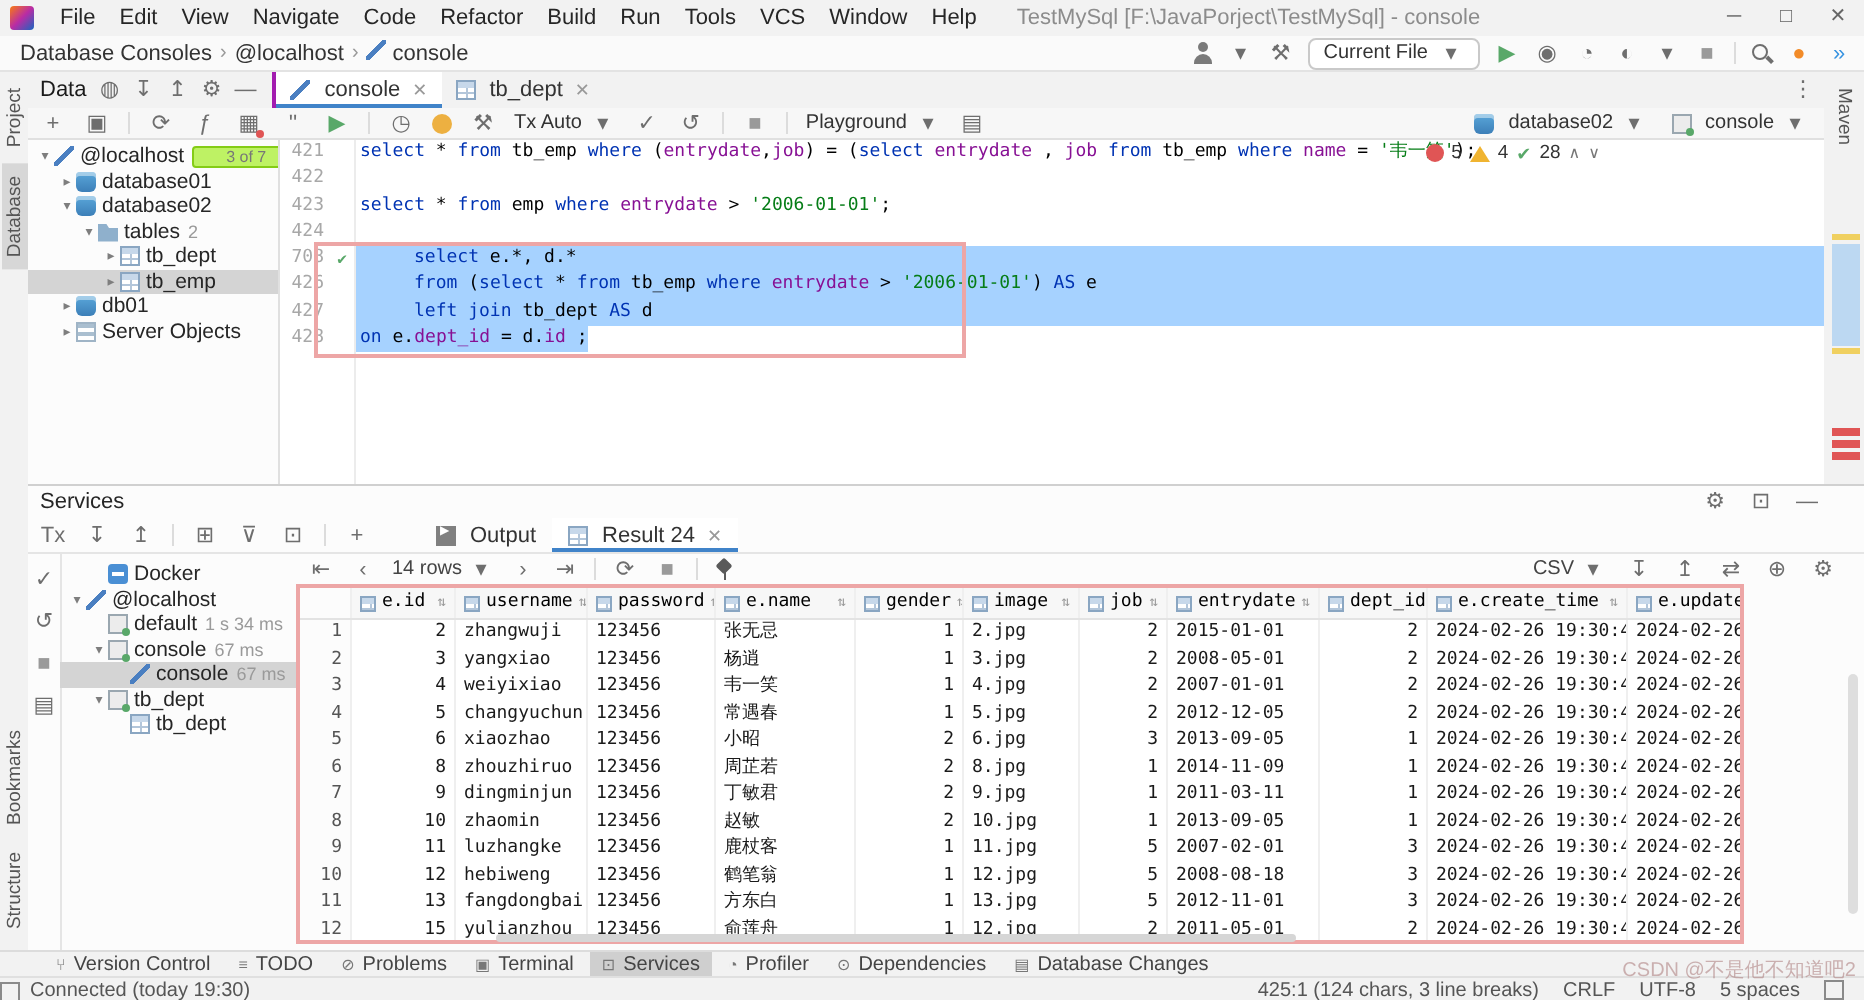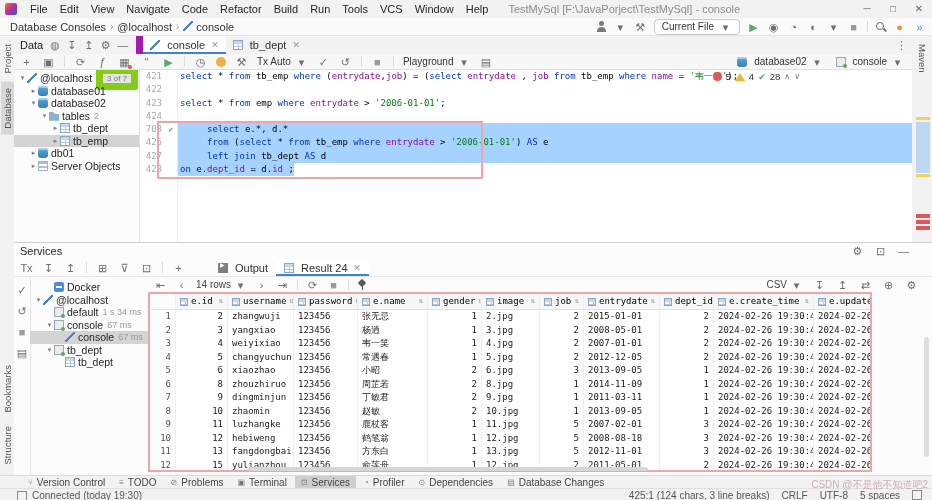--- a/index.html
+++ b/index.html
@@ -34,38 +34,38 @@
   #run-config{border:1px solid #c9c9c9;background:#fff;border-radius:4px;padding:0 7px;height:14px;display:flex;align-items:center;gap:5px;font-size:10px;color:#333;}
   
   #left-stripe{position:absolute;left:0;top:36px;width:14px;height:439px;background:#f2f2f2;border-right:1px solid #e0e0e0;}
   #right-stripe{position:absolute;right:0;top:36px;width:20px;height:439px;background:#f2f2f2;border-left:1px solid #e0e0e0;}
   .stripe-btn{writing-mode:vertical-rl;transform:rotate(180deg);font-size:9.5px;color:#555;padding:6px 1px;display:block;margin:2px auto;}
   .stripe-btn.active{background:#d7d7d7;}
   #right-stripe .stripe-btn{writing-mode:vertical-rl;transform:none;}
   #left-stripe .bottom-group{position:absolute;bottom:2px;left:0;width:14px;}
   
   #tabrow{position:absolute;left:14px;top:36px;width:898px;height:18px;background:#f2f2f2;border-bottom:1px solid #e0e0e0;display:flex;align-items:stretch;}
-  #db-header{display:flex;align-items:center;gap:6px;padding:0 8px 0 6px;border-right:7px solid #a21caf;}
+  #db-header{display:flex;align-items:center;gap:6px;padding:0 8px 0 6px;border-right:2px solid #a21caf;}
   #db-header .tbi{min-width:11px;}
   .etab{display:flex;align-items:center;gap:4px;padding:0 7px;position:relative;color:#333;}
   .etab.active{background:#fff;box-shadow:inset 0 -2px 0 #4083c9;}
   .tab-close{color:#999;font-size:9px;margin-left:2px;}
   #tabrow-right{margin-left:auto;display:flex;align-items:center;padding-right:4px;}
   
   #console-toolbar{position:absolute;left:14px;top:54px;width:898px;height:16px;background:#f7f7f7;border-bottom:1px solid #e0e0e0;display:flex;align-items:center;gap:9px;padding-left:6px;box-sizing:border-box;}
   .tb-sep{width:1px;height:11px;background:#dcdcdc;}
   .combo{display:flex;align-items:center;gap:4px;color:#333;font-size:10px;}
   .badge-p{width:10px;height:10px;border-radius:50%;background:#edb041;color:#fff;font-size:7px;line-height:10px;text-align:center;display:inline-block;}
   #console-toolbar .right{margin-left:auto;display:flex;gap:12px;margin-right:8px;}
   
   #db-panel{position:absolute;left:14px;top:70px;width:126px;height:172px;background:#fcfcfc;border-right:1px solid #e0e0e0;overflow:hidden;padding-top:2px;box-sizing:border-box;}
   .tree-row{display:flex;align-items:center;height:12.5px;font-size:10.5px;white-space:nowrap;color:#262626;}
   .tree-row.selected{background:#d4d4d4;}
   .chev{width:9px;color:#7e7e7e;font-size:7px;flex:none;text-align:center;}
-  .badge{border:7px solid #84cc16;background:#e5e5e5;color:#777;border-radius:2px;font-size:8px;padding:0 4px;margin-left:4px;line-height:9px;}
+  .badge{border:1px solid #84cc16;background:#bef264;color:#777;border-radius:2px;font-size:8px;padding:0 16px;margin-left:4px;line-height:9px;}
   .meta{color:#9a9a9a;font-size:9px;margin-left:4px;}
   
   .ic{display:inline-block;width:10px;height:10px;margin-right:3px;position:relative;flex:none;}
   .ic-db{background:linear-gradient(#5aa7da,#3c7fb8);border-radius:2px 2px 3px 3px;box-shadow:inset 0 2px 0 rgba(255,255,255,.45);}
   .ic-table{background:linear-gradient(#c7d8ea 0 3px,#fff 3px);border:1px solid #8aa6c2;box-sizing:border-box;}
   .ic-table::before{content:"";position:absolute;left:0;right:0;top:5px;height:1px;background:#b3c6da;}
   .ic-table::after{content:"";position:absolute;top:3px;bottom:0;left:4px;width:1px;background:#b3c6da;}
   .ic-folder{background:#8fb0cc;clip-path:polygon(0 12%,42% 12%,55% 32%,100% 32%,100% 100%,0 100%);}
   .ic-console{background:linear-gradient(135deg,transparent 42%,#4a7fc1 42%,#4a7fc1 58%,transparent 58%);}
   .ic-session{background:#ececec;border:1px solid #9aa7b0;box-sizing:border-box;}
@@ -123,21 +123,21 @@
   .c1{width:52px;}.c2{width:66px;}.c3{width:64px;}.c4{width:70px;}.c5{width:54px;}
   .c6{width:58px;}.c7{width:44px;}.c8{width:76px;}.c9{width:54px;}.c10{width:100px;}.c11{width:106px;border-right:none;}
   #hscroll{position:absolute;left:100px;top:190px;width:400px;height:4px;background:#d6d6d6;border-radius:2px;}
   #vscroll{position:absolute;right:3px;top:60px;width:5px;height:120px;background:#dedede;border-radius:3px;}
   
   #toolwindow-bar{position:absolute;left:0;top:475px;width:932px;height:13px;background:#f2f2f2;border-top:1px solid #dcdcdc;display:flex;align-items:center;gap:2px;padding-left:22px;box-sizing:border-box;}
   .tw-item{display:flex;align-items:center;gap:4px;padding:0 6px;height:13px;font-size:10px;color:#444;}
   .tw-item.active{background:#cfcfcf;}
   .tw-ic{color:#777;font-size:8px;}
   #statusbar{position:absolute;left:0;top:488px;width:932px;height:12px;background:#f2f2f2;border-top:1px solid #e0e0e0;display:flex;align-items:center;font-size:10px;color:#555;}
-  #statusbar .left{display:flex;align-items:flex-end;gap:5px;margin-left:17px;}
+  #statusbar .left{display:flex;align-items:flex-end;gap:5px;margin-left:0;}
   #statusbar .right{margin-left:auto;display:flex;gap:12px;margin-right:10px;align-items:center;}
   #watermark{position:absolute;right:4px;top:478px;font-size:10px;color:rgba(170,120,120,.55);pointer-events:none;z-index:20;}
   .sq-icon{width:8px;height:8px;border:1px solid #8a8a8a;display:inline-block;}
 </style>
 </head>
 <body>
 
 <div id="app">
 
   <div id="titlebar">

